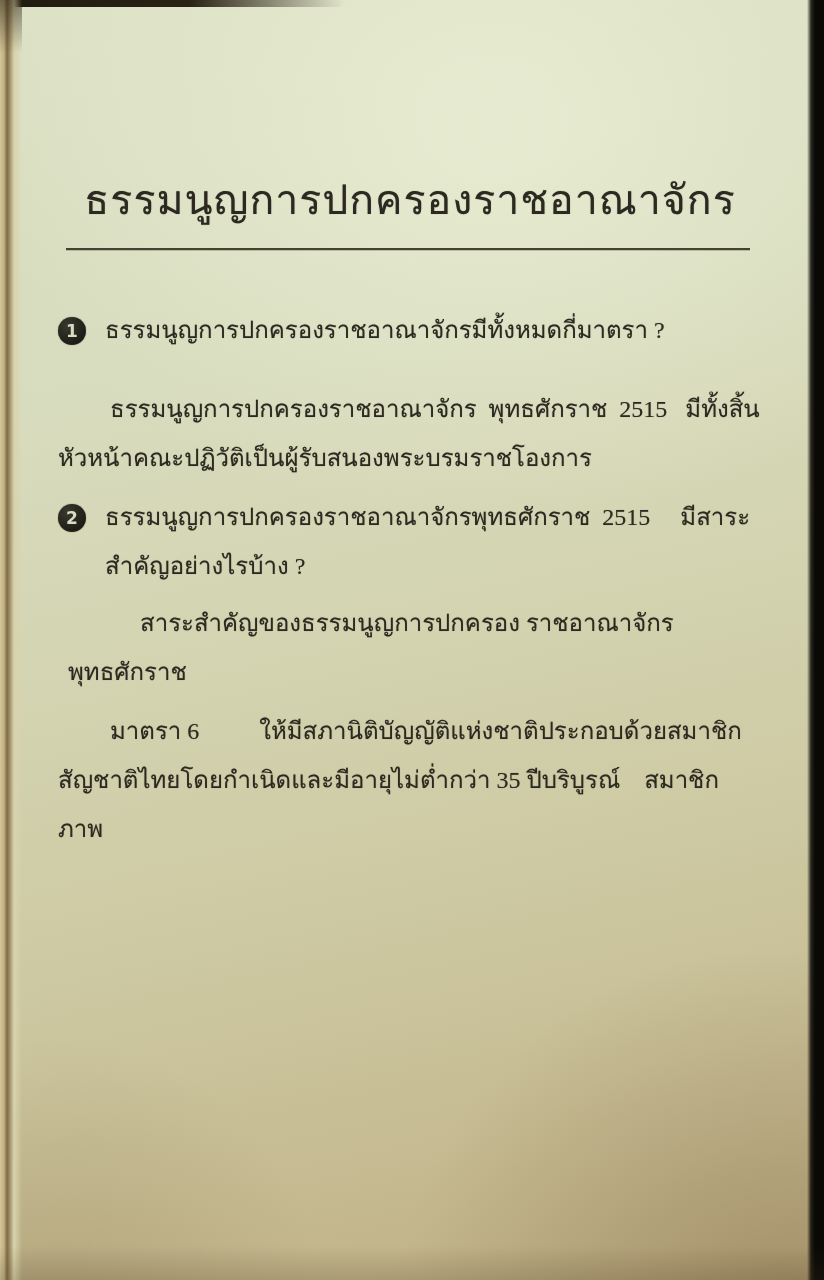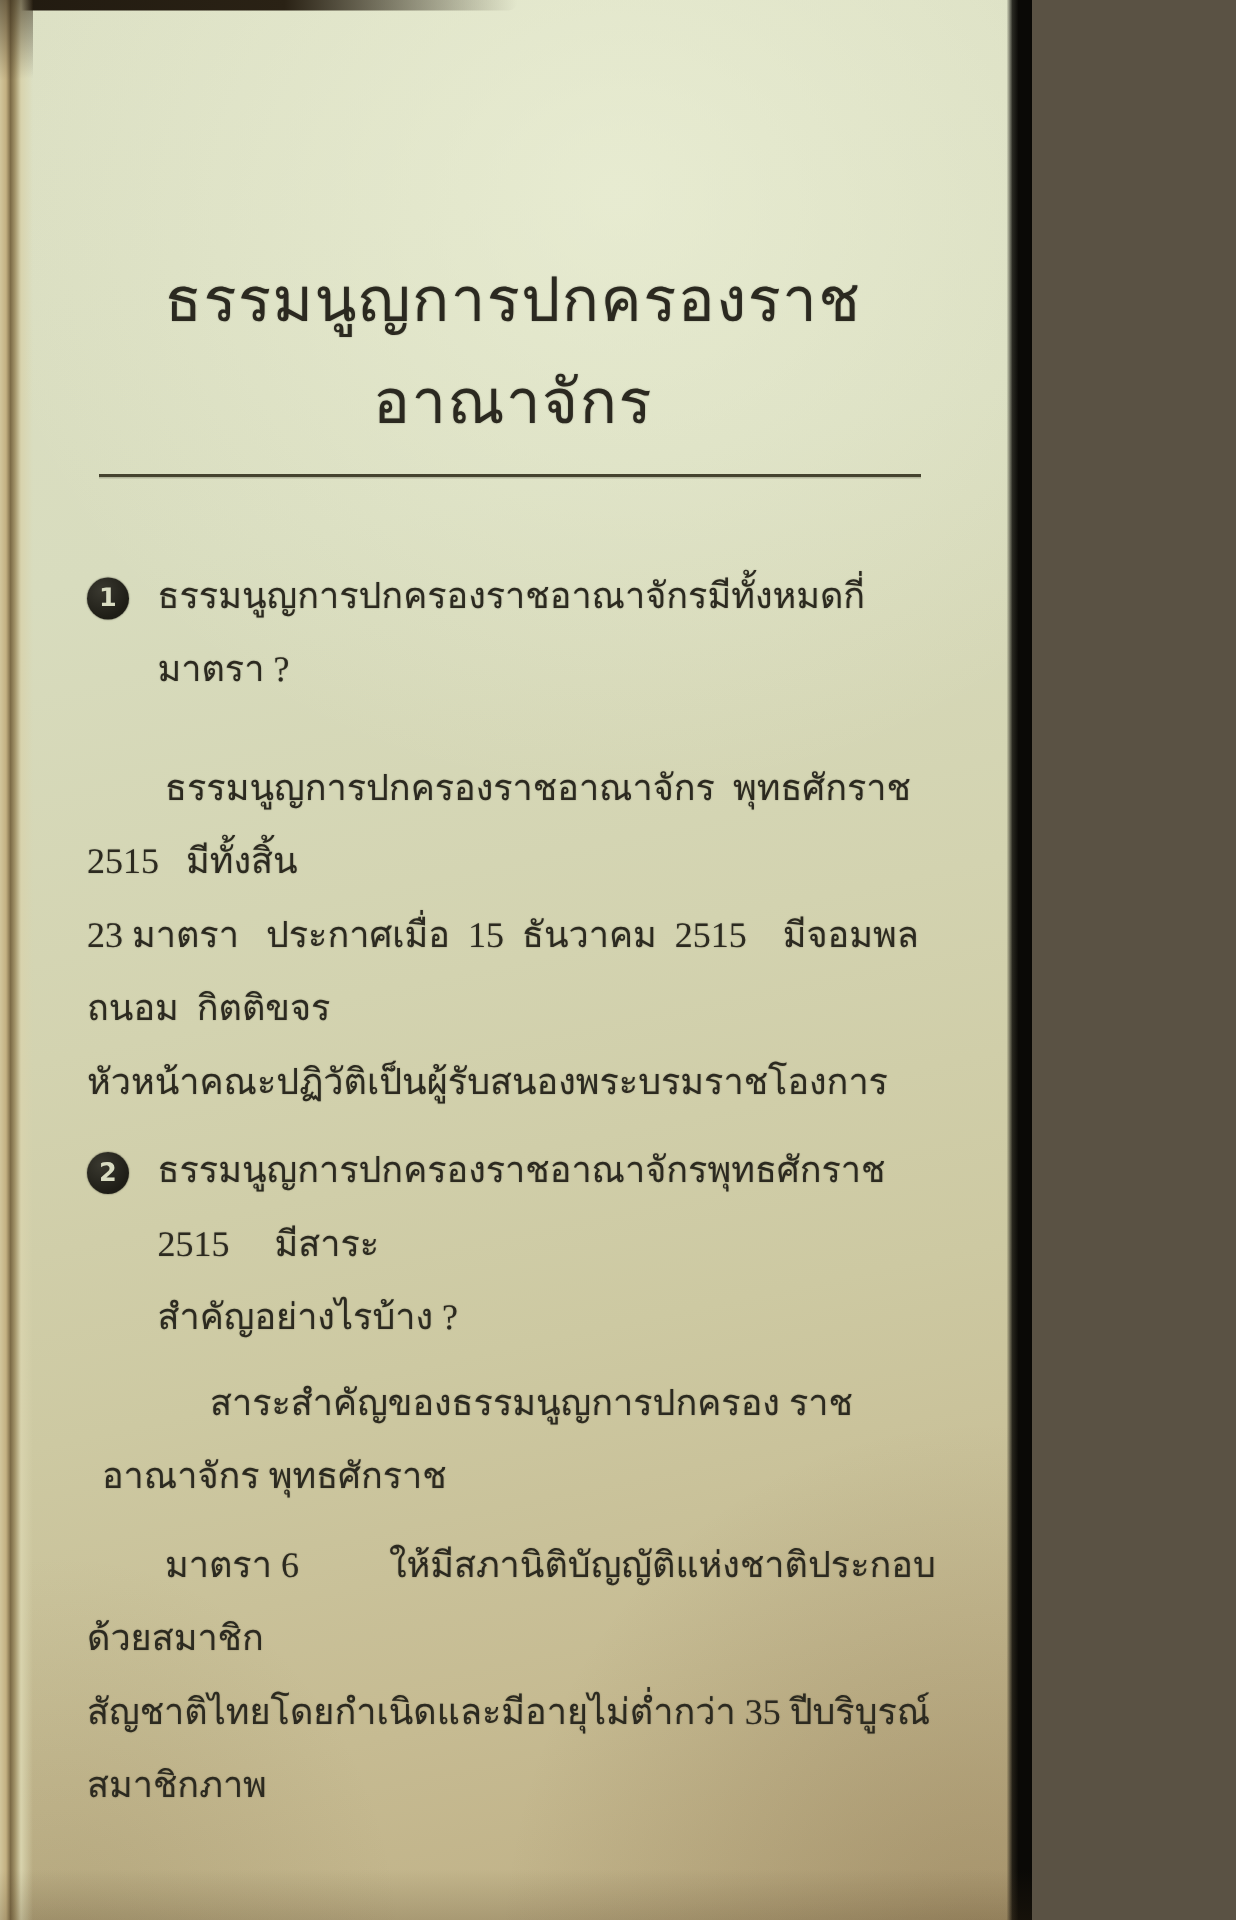--- a/index.html
+++ b/index.html
@@ -1,19 +1,19 @@
 <!DOCTYPE html>
 <html><head>
 <meta charset="utf-8">
 <style>
   * { margin: 0; padding: 0; box-sizing: border-box; }
   html, body { background: #5a5244; }
   .page {
     position: relative;
-    width: 688px;
+    width: 824px;
     height: 1280px;
     overflow: hidden;
     font-family: "Liberation Serif", "DejaVu Serif", serif;
     color: #2c2a20;
     background:
       radial-gradient(90% 45% at 60% 10%, rgba(242,246,222,0.55), rgba(242,246,222,0) 70%),
       radial-gradient(75% 45% at 95% 102%, rgba(108,82,48,0.32), rgba(108,82,48,0) 62%),
       radial-gradient(55% 35% at 6% 102%, rgba(118,98,58,0.20), rgba(118,98,58,0) 60%),
       linear-gradient(168deg, #dce0c4 0%, #d8dcbe 28%, #d3d3b0 50%, #cdc9a2 68%, #c6bb92 85%, #beae84 100%);
   }
@@ -110,21 +110,20 @@
 
     <div class="q-row">
       <span class="badge">1</span>
       <div class="q-lines">
         <div class="q-text">ธรรมนูญการปกครองราชอาณาจักรมีทั้งหมดกี่มาตรา ?</div>
       </div>
     </div>
 
     <div class="para mt-answer1">
       <div class="ln indent">ธรรมนูญการปกครองราชอาณาจักร  พุทธศักราช  2515   มีทั้งสิ้น</div>
-      <div class="ln">23 มาตรา   ประกาศเมื่อ  15  ธันวาคม  2515    มีจอมพลถนอม  กิตติขจร</div>
       <div class="ln">หัวหน้าคณะปฏิวัติเป็นผู้รับสนองพระบรมราชโองการ</div>
     </div>
 
     <div class="q-row second">
       <span class="badge">2</span>
       <div class="q-lines">
         <div class="q-text">ธรรมนูญการปกครองราชอาณาจักรพุทธศักราช  2515     มีสาระ</div>
         <div class="q-text">สำคัญอย่างไรบ้าง ?</div>
       </div>
     </div>

